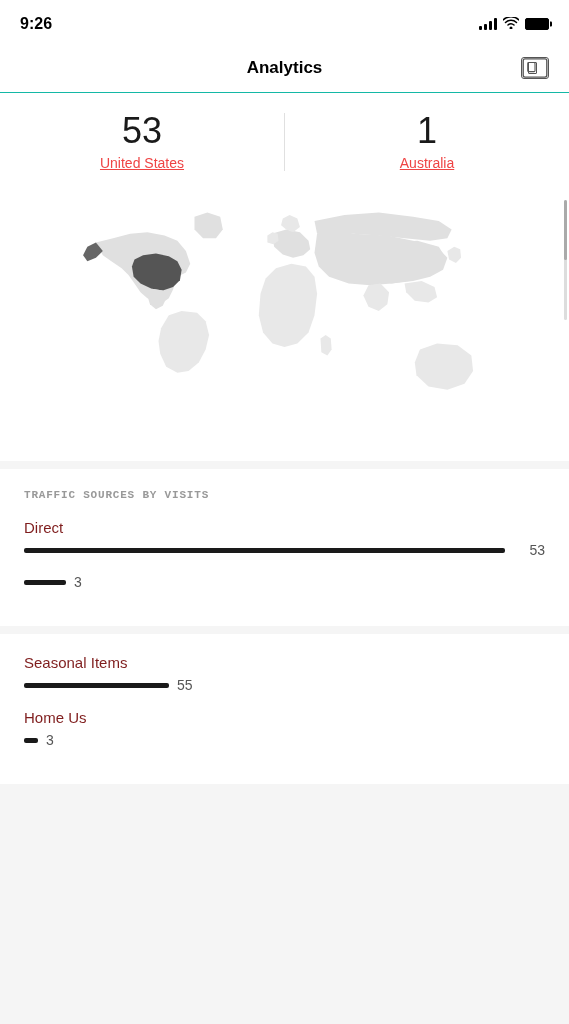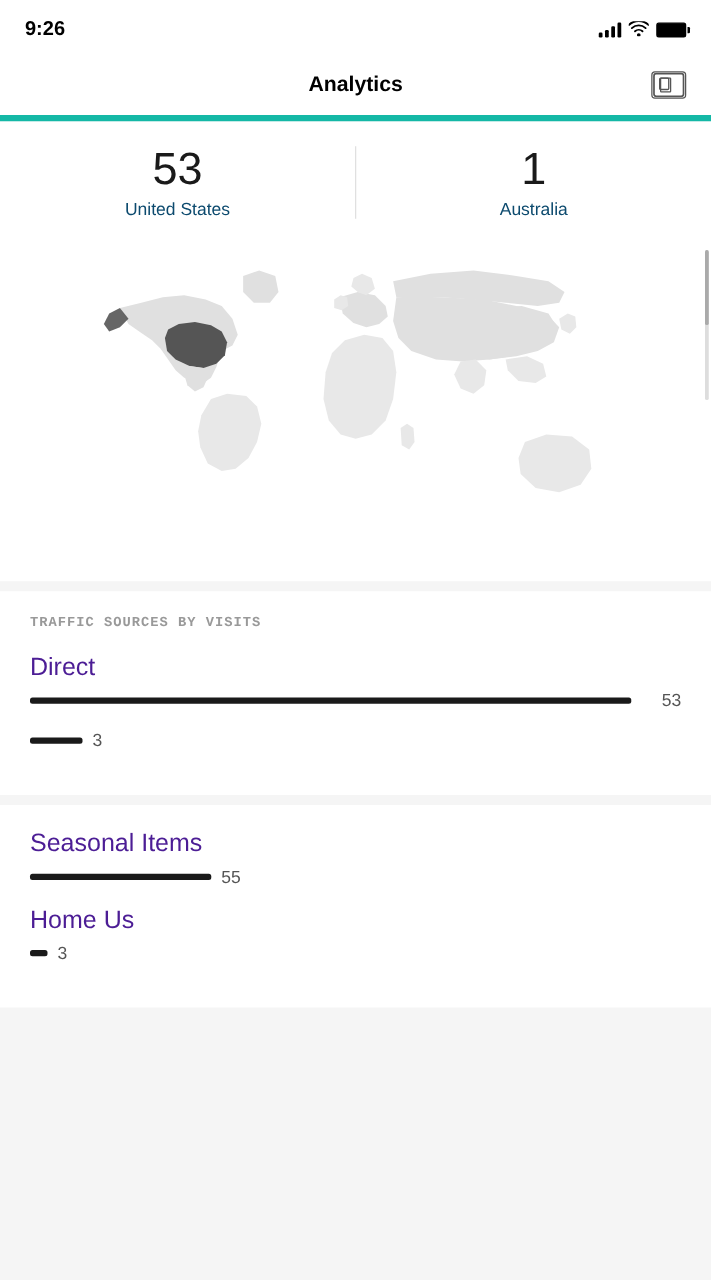--- a/index.html
+++ b/index.html
@@ -67,21 +67,21 @@
     }
 
     
     .header {
       background: #fff;
       display: flex;
       justify-content: center;
       align-items: center;
       padding: 14px 20px;
       position: relative;
-      border-bottom: 5px solid #14b8a6;
+      border-bottom: 1px solid #14b8a6;
     }
     .header-title {
       font-size: 17px;
       font-weight: 600;
       color: #000;
     }
     .header-icon {
       position: absolute;
       right: 20px;
       top: 50%;
@@ -129,22 +129,23 @@
     }
     .stat-number {
       font-size: 36px;
       font-weight: 300;
       color: #1a1a1a;
       line-height: 1;
       margin-bottom: 6px;
     }
     .stat-label {
       font-size: 14px;
-      color: #0c4a6e;
+      color: #ef4444;
       font-weight: 400;
+      text-decoration: underline;
     }
 
     
     .map-container {
       padding: 10px 20px 30px;
       position: relative;
       height: 280px;
       overflow: hidden;
     }
     .map-svg {
@@ -164,22 +165,22 @@
       color: #999;
       letter-spacing: 0.8px;
       text-transform: uppercase;
       margin-bottom: 18px;
       font-family: Liberation Mono, monospace;
     }
     .bar-item {
       margin-bottom: 16px;
     }
     .bar-label {
-      font-size: 20px;
-      color: #4c1d95;
+      font-size: 15px;
+      color: #7f1d1d;
       margin-bottom: 6px;
       font-weight: 400;
     }
     .bar-row {
       display: flex;
       align-items: center;
       gap: 10px;
     }
     .bar-track {
       flex: 1;

